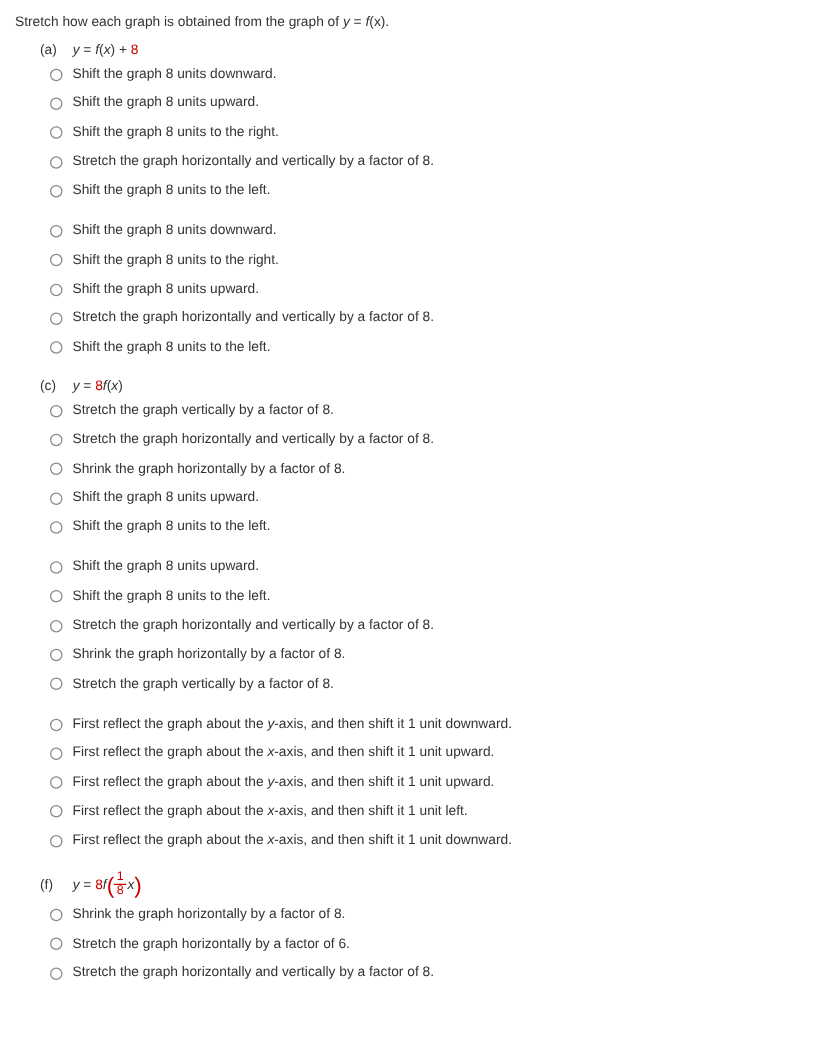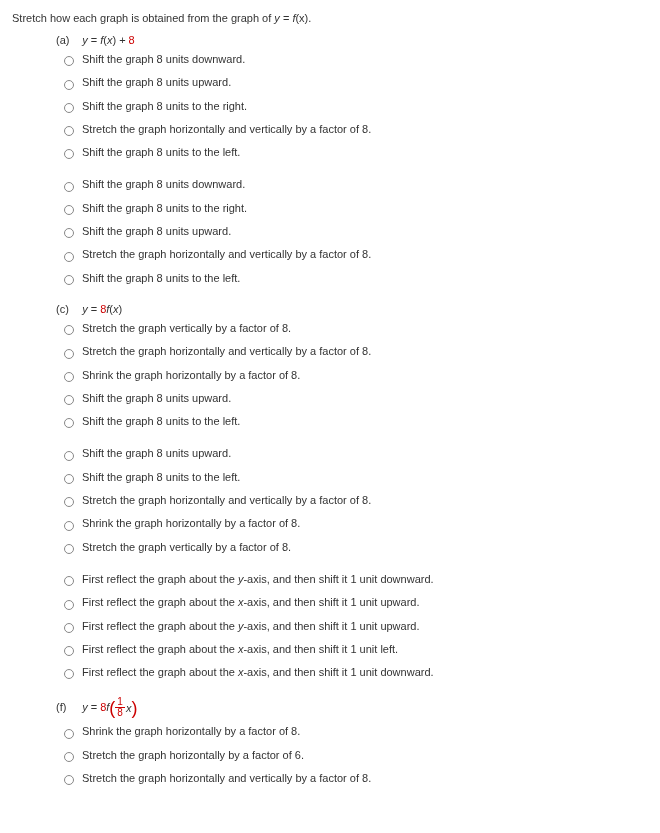--- a/index.html
+++ b/index.html
@@ -1,22 +1,22 @@
 <!DOCTYPE html>
 <html><head>
   <meta charset="utf-8">
   <style>
     * { box-sizing: border-box; margin: 0; padding: 0; }
     body { font-family: Arial, Helvetica, sans-serif; font-size: 11px; color: #333; background: #fff; padding: 12px; width: 660px; }
     .intro { margin-bottom: 10px; }
     .italic { font-style: italic; }
-    .question { margin-bottom: 18px; margin-left: 44px; }
+    .question { margin-bottom: 18px; margin-left: 20px; }
     .q-header { margin-bottom: 6px; }
     .q-label { display: inline-block; width: 20px; }
-    .option { display: flex; align-items: flex-end; margin-left: 8px; margin-bottom: 9px; line-height: 1.3; }
+    .option { display: flex; align-items: center; margin-left: 8px; margin-bottom: 9px; line-height: 1.3; }
     .radio { width: 10px; height: 10px; border: 1px solid #888; border-radius: 50%; margin-right: 8px; margin-top: 1px; flex-shrink: 0; background: #fff; }
     .red { color: #c00; }
     .frac { display: inline-block; vertical-align: middle; text-align: center; font-size: 10px; line-height: 1; }
     .frac .num { display: block; border-bottom: 1px solid #c00; padding: 0 2px; }
     .frac .den { display: block; padding: 0 2px; }
     .paren-wrap { display: inline-flex; align-items: center; vertical-align: middle; }
     .big-paren { font-size: 18px; line-height: 1; color: #c00; }
   </style>
 </head>
 <body>

